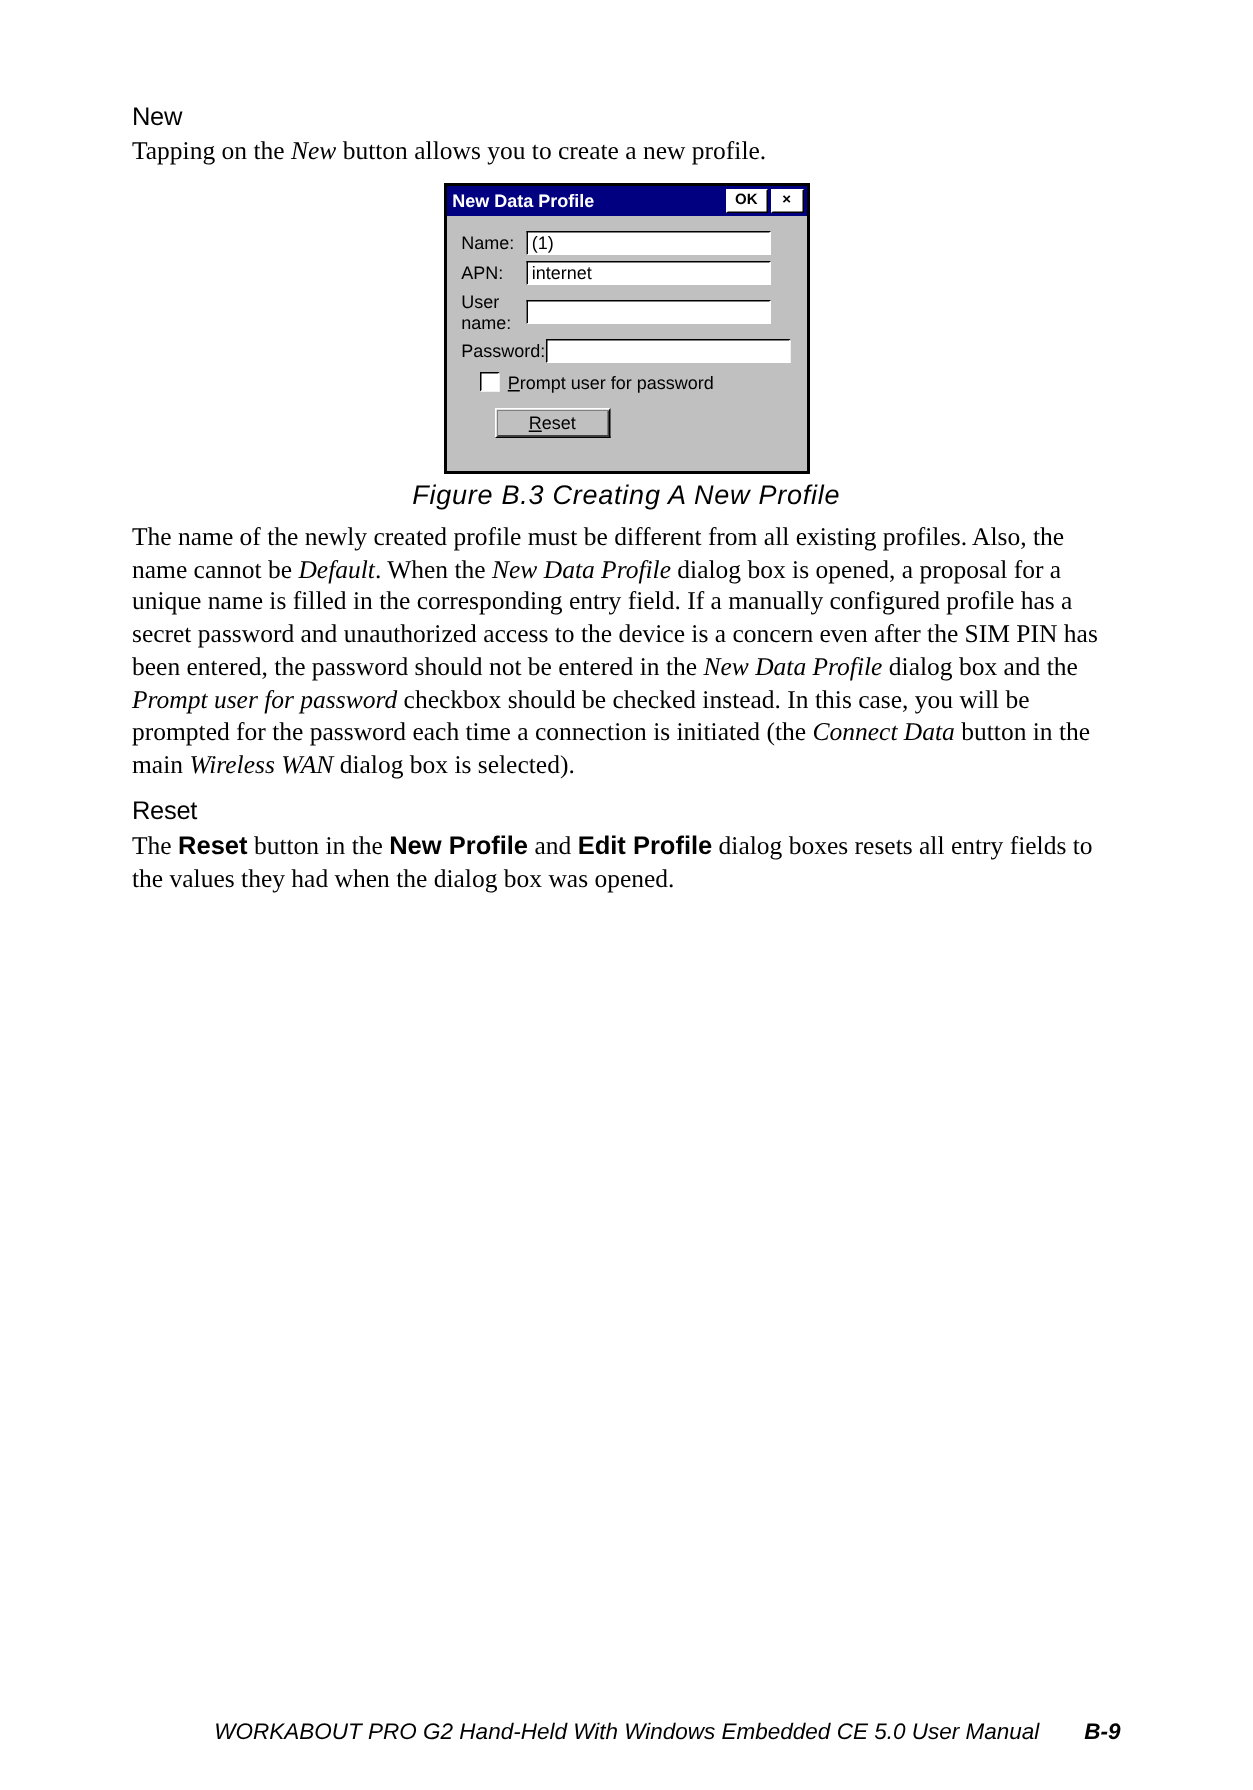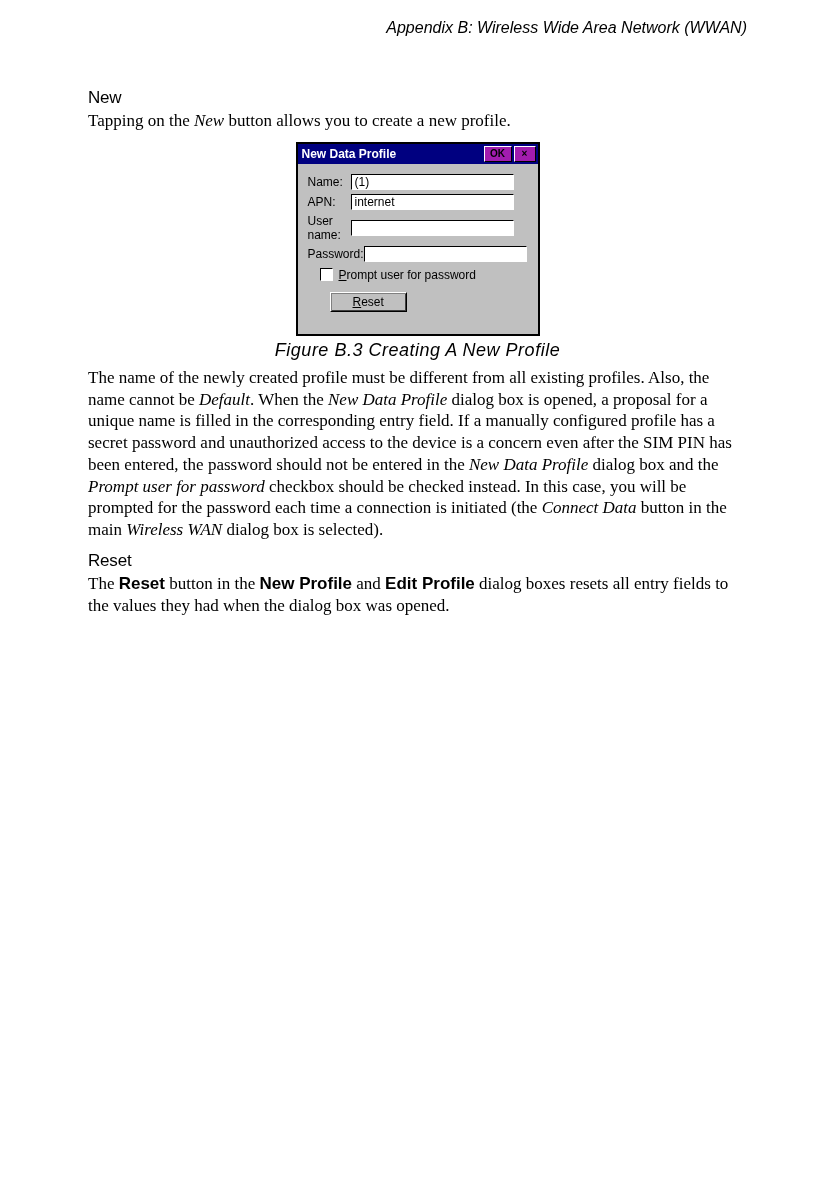--- a/index.html
+++ b/index.html
@@ -85,21 +85,21 @@
     color: #fff;
     display: flex;
     align-items: center;
     height: 20px;
     padding: 0 2px 0 4px;
     font-weight: 700;
     font-size: 12px;
   }
   .titlebar .spacer { flex: 1; }
   .titlebtn {
-    background: #a21caf;
+    background: #ffffff;
     color: #000;
     border: 1px solid #000;
     border-top-color: #fff;
     border-left-color: #fff;
     width: 22px;
     height: 16px;
     font-size: 10px;
     font-weight: 700;
     line-height: 14px;
     text-align: center;
@@ -178,21 +178,20 @@
     font-weight: 700;
     font-style: italic;
   }
 </style>
 </head>
 <body>
 
 <div class="page">
 
   <div class="header">
-    <div class="h1">Appendix  B:  Wireless Wide Area Network (WWAN)</div>
   </div>
 
   <div class="subhead-cond">New</div>
   <p class="body">
     <span>Tapping on the </span><span class="ital">New</span><span> button allows you to create a new profile.</span>
   </p>
 
   <div class="fig-wrap">
     <div class="dialog">
       <div class="titlebar">
@@ -233,14 +232,18 @@
 
   <p class="body">
     <span>The name of the newly created profile must be different from all existing profiles. Also, the name cannot be </span><span class="ital">Default</span><span>. When the </span><span class="ital">New Data Profile</span><span> dialog box is opened, a proposal for a unique name is filled in the corresponding entry field. If a manually configured profile has a secret password and unauthorized access to the device is a concern even after the SIM PIN has been entered, the password should not be entered in the </span><span class="ital">New Data Profile</span><span> dialog box and the </span><span class="ital">Prompt user for password</span><span> checkbox should be checked instead. In this case, you will be prompted for the password each time a connection is initiated (the </span><span class="ital">Connect Data</span><span> button in the main  </span><span class="ital">Wireless WAN</span><span>  dialog box is selected).</span>
   </p>
 
   <div class="subhead-cond">Reset</div>
   <p class="body">
     <span>The </span><span class="bold-cond">Reset</span><span> button in the </span><span class="norm-cond">New Profile</span><span> and </span><span class="norm-cond">Edit Profile</span><span> dialog boxes resets all entry fields to the values they had when the dialog box was opened.</span>
   </p>
 
+  <div class="footer">
+    <span>WORKABOUT PRO G2 Hand-Held With Windows Embedded CE 5.0 User Manual</span>
+    <span class="pagenum">B-9</span>
+  </div>
 
 </div>
 
 </body></html>

